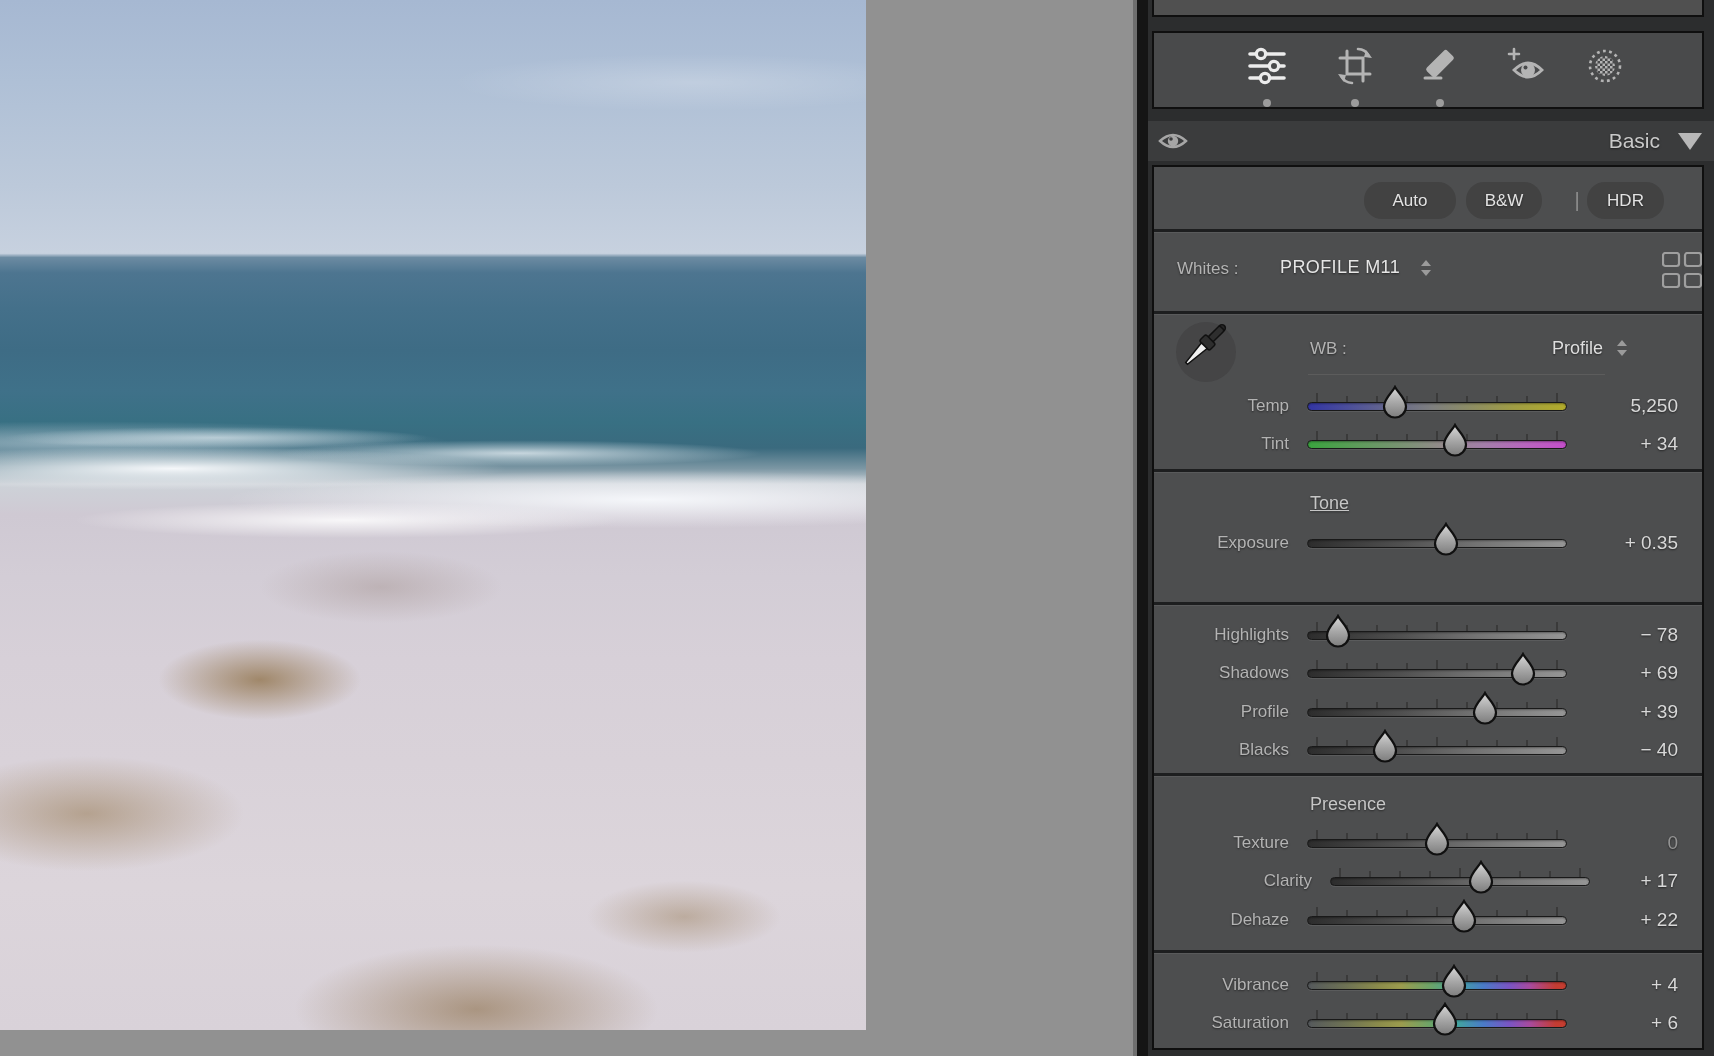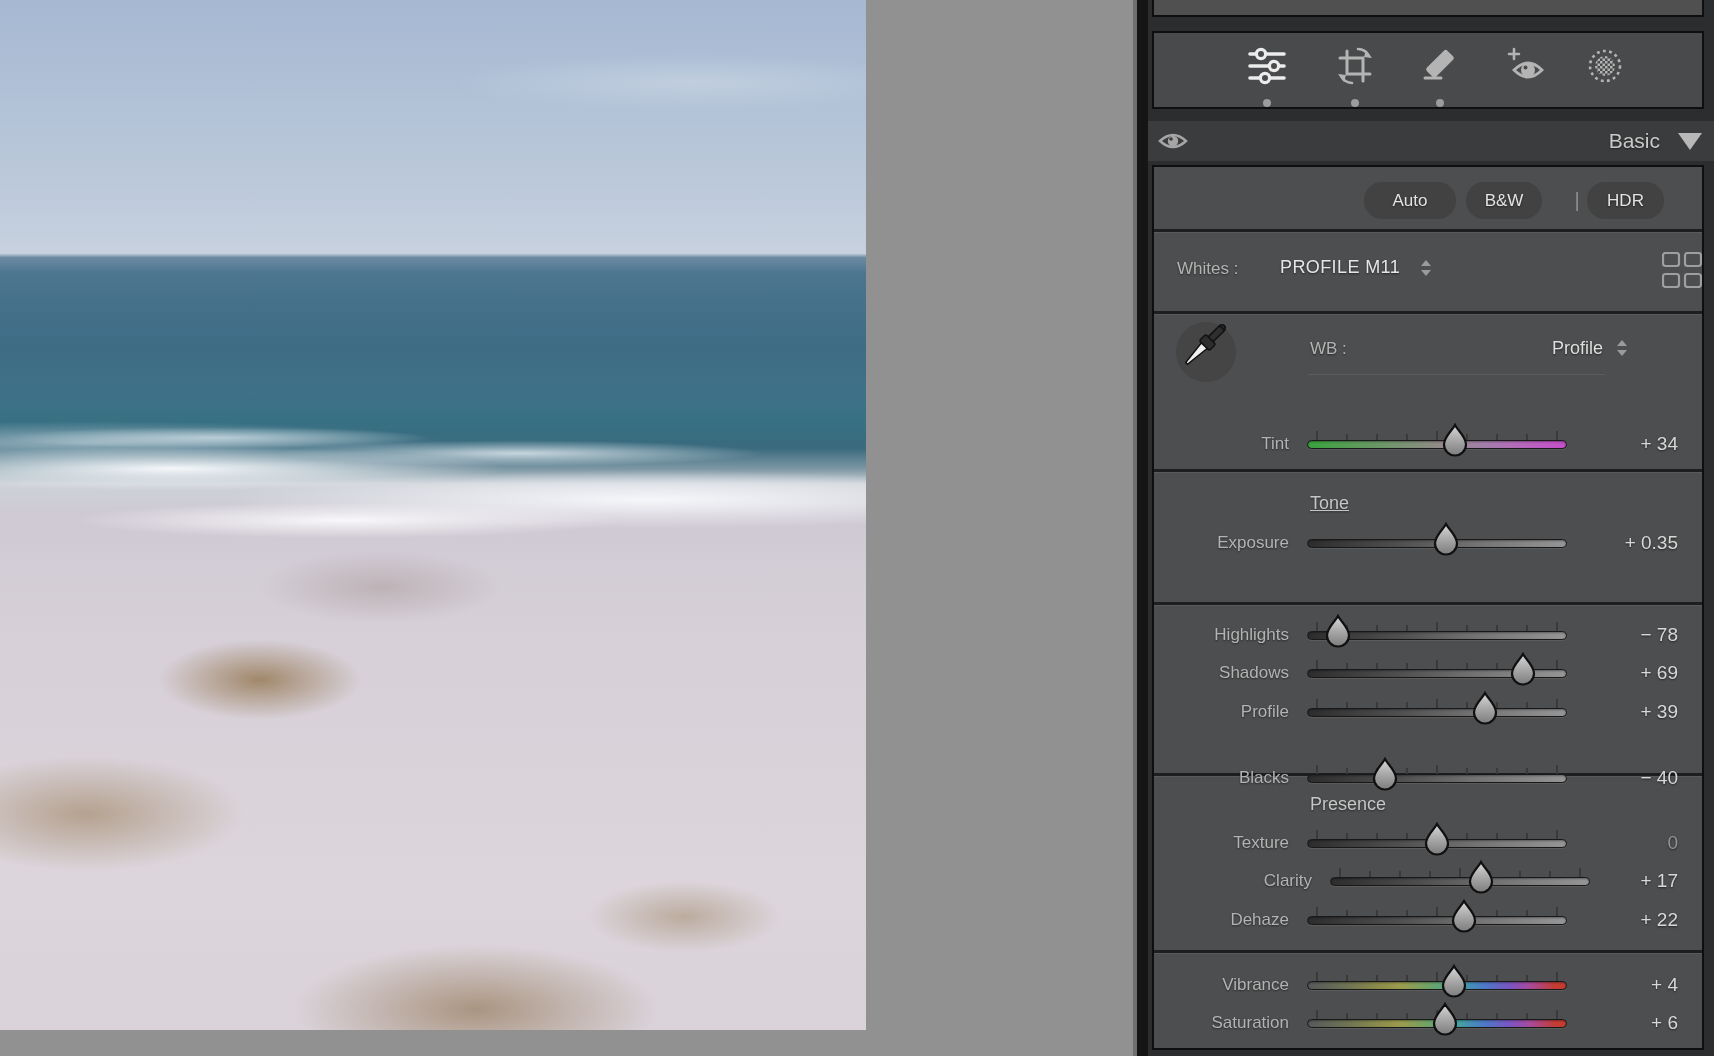--- a/index.html
+++ b/index.html
@@ -233,21 +233,39 @@
     <div class="wb-rule"></div>
     <div class="divider" style="top:302px;"></div>
 
     
     <div class="group-header hdr-tone">Tone</div>
     <div class="divider" style="top:435px;"></div>
     <div class="divider" style="top:606px;"></div>
     <div class="group-header hdr-presence">Presence</div>
     <div class="divider" style="top:783px;"></div>
     
-  <div class="slider-row" style="top: 258px;">
+  <div class="slider-row" style="top: 220px;">
+    <div class="s-label">Temp</div>
+    <div class="s-ticks">
+          <div class="tick tall" style="left: 4%;"></div>
+          <div class="tick" style="left: 15.5%;"></div>
+          <div class="tick" style="left: 27%;"></div>
+          <div class="tick" style="left: 38.5%;"></div>
+          <div class="tick tall" style="left: 50%;"></div>
+          <div class="tick" style="left: 61.5%;"></div>
+          <div class="tick" style="left: 73%;"></div>
+          <div class="tick" style="left: 84.5%;"></div>
+          <div class="tick tall" style="left: 96%;"></div>
+        </div>
+    <div class="s-track track-temp"></div>
+    <svg class="s-thumb" width="26" height="34" viewBox="0 0 26 34" style="left: 228.4px;">
+      <path d="M13 2 C15.5 7 24 13.5 24 21.5 A11 11 0 1 1 2 21.5 C2 13.5 10.5 7 13 2 Z" fill="url(#thumbGrad)" stroke="#101010" stroke-width="2.2"></path>
+    </svg>
+    <div class="s-value">5,250</div>
+  </div><div class="slider-row" style="top: 258px;">
     <div class="s-label">Tint</div>
     <div class="s-ticks">
           <div class="tick tall" style="left: 4%;"></div>
           <div class="tick" style="left: 15.5%;"></div>
           <div class="tick" style="left: 27%;"></div>
           <div class="tick" style="left: 38.5%;"></div>
           <div class="tick tall" style="left: 50%;"></div>
           <div class="tick" style="left: 61.5%;"></div>
           <div class="tick" style="left: 73%;"></div>
           <div class="tick" style="left: 84.5%;"></div>
@@ -313,21 +331,21 @@
           <div class="tick" style="left: 61.5%;"></div>
           <div class="tick" style="left: 73%;"></div>
           <div class="tick" style="left: 84.5%;"></div>
           <div class="tick tall" style="left: 96%;"></div>
         </div>
     <div class="s-track track-gray"></div>
     <svg class="s-thumb" width="26" height="34" viewBox="0 0 26 34" style="left: 318.1px;">
       <path d="M13 2 C15.5 7 24 13.5 24 21.5 A11 11 0 1 1 2 21.5 C2 13.5 10.5 7 13 2 Z" fill="url(#thumbGrad)" stroke="#101010" stroke-width="2.2"></path>
     </svg>
     <div class="s-value">+ 39</div>
-  </div><div class="slider-row" style="top: 564px; margin-top: 28px;">
+  </div><div class="slider-row" style="top: 564px;">
     <div class="s-label">Blacks</div>
     <div class="s-ticks">
           <div class="tick tall" style="left: 4%;"></div>
           <div class="tick" style="left: 15.5%;"></div>
           <div class="tick" style="left: 27%;"></div>
           <div class="tick" style="left: 38.5%;"></div>
           <div class="tick tall" style="left: 50%;"></div>
           <div class="tick" style="left: 61.5%;"></div>
           <div class="tick" style="left: 73%;"></div>
           <div class="tick" style="left: 84.5%;"></div>

